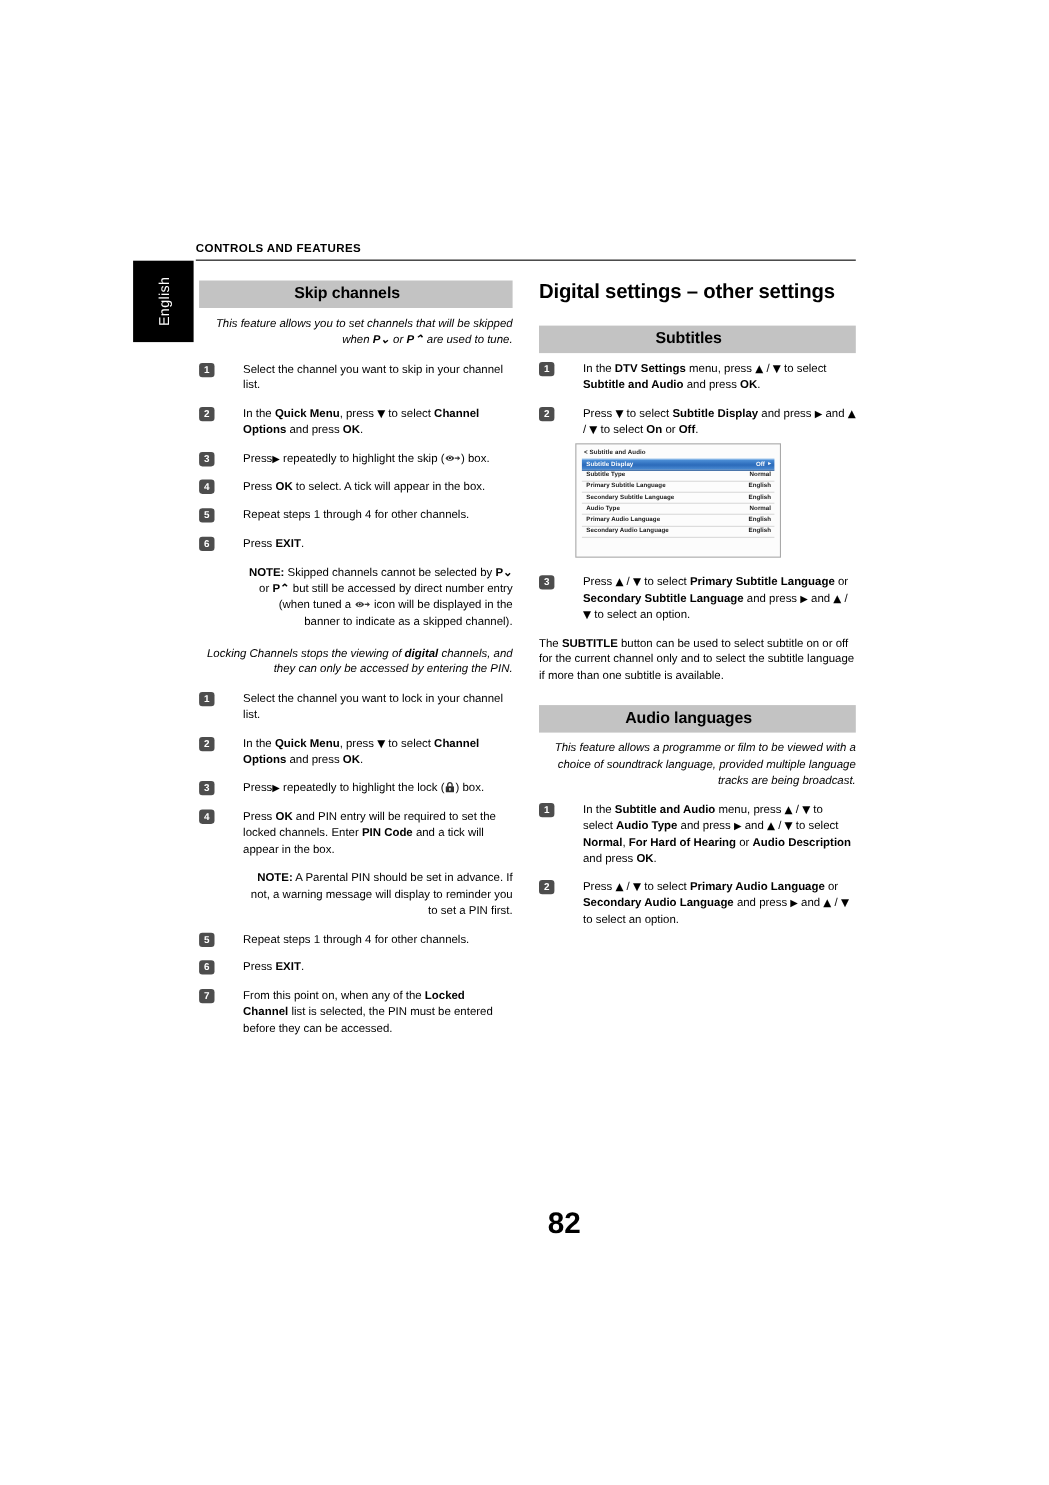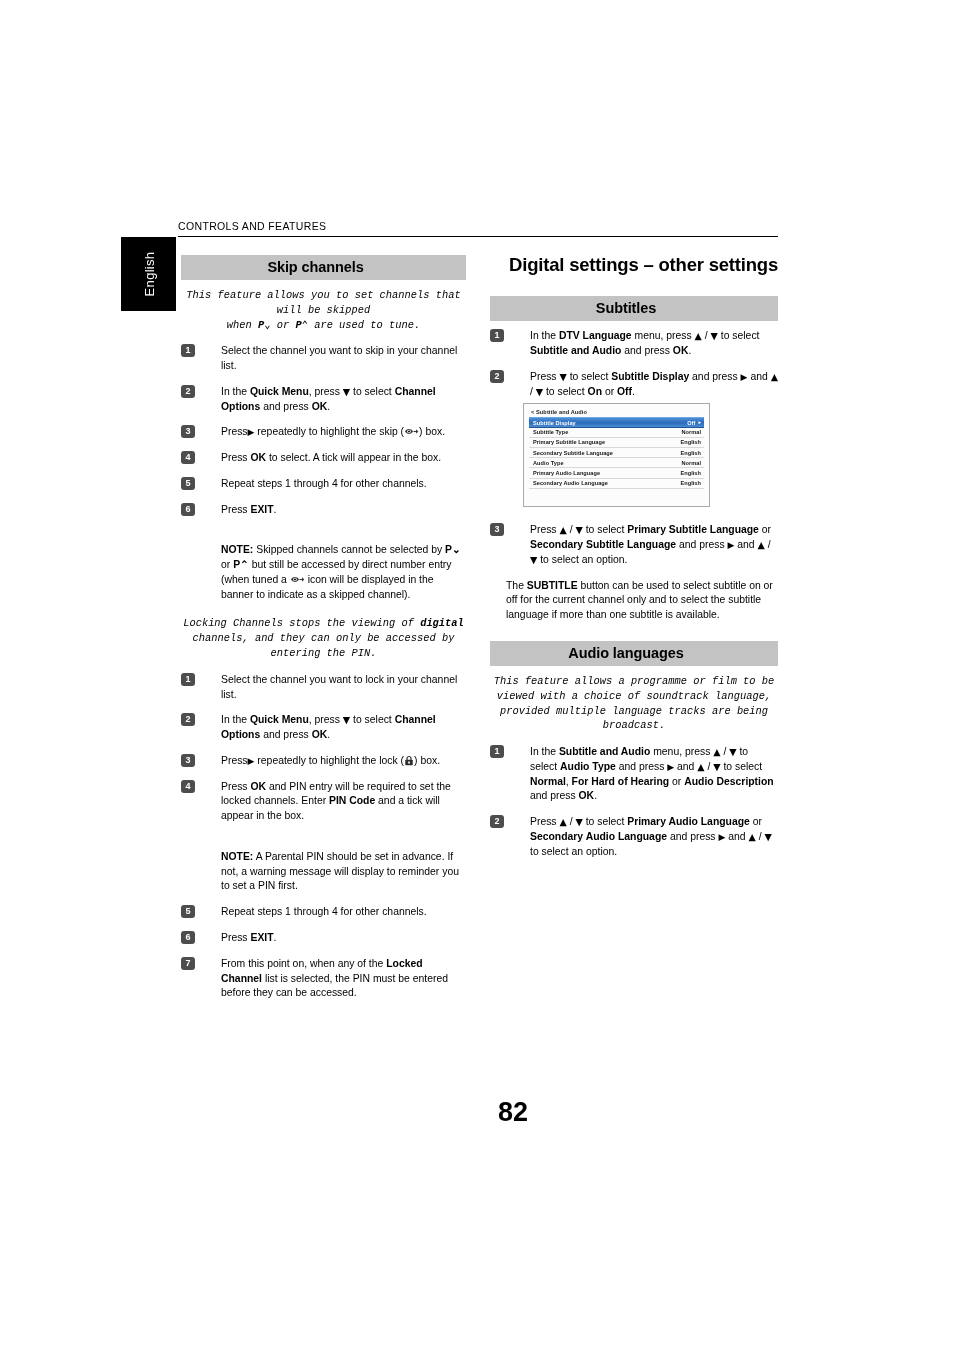--- a/index.html
+++ b/index.html
@@ -24,20 +24,21 @@
   }
 
   
   .running-head {
     position: absolute;
     left: 178px;
     top: 220px;
     font-size: 10.5px;
     letter-spacing: 0.35px;
     color: #000;
+    font-weight: bold;
   }
   .head-rule {
     position: absolute;
     left: 178px;
     top: 236px;
     width: 600px;
     height: 1px;
     background: #000;
   }
 
@@ -70,40 +71,38 @@
   .col-left  { left: 181px; width: 285px; }
   .col-right { left: 490px; width: 288px; }
 
   
   .chapter-title {
     font-size: 18.5px;
     font-weight: bold;
     letter-spacing: -0.2px;
     margin: 0 0 21px 0;
     line-height: 1.1;
-    text-align: right;
   }
   .section-bar {
     background: #c3c3c3;
     text-align: center;
     font-size: 14.5px;
     font-weight: bold;
     padding: 4px 16px 5px 0;
     margin: 0 0 8px 0;
     letter-spacing: -0.1px;
   }
 
   
   .intro {
     font-style: italic;
     font-size: 10.4px;
     line-height: 1.42;
-    text-align: center;
+    text-align: right;
     margin: 0 0 12px 0;
-    font-family: Liberation Mono, monospace;
   }
   .intro b { font-style: italic; font-weight: bold; }
 
   
   .step {
     position: relative;
     padding-left: 40px;
     margin-bottom: 11px;
     font-size: 10.4px;
     line-height: 1.42;
@@ -116,27 +115,27 @@
     height: 13px;
     border-radius: 3px;
     background: #4d4d4d;
     color: #ffffff;
     font-size: 9px;
     font-weight: bold;
     text-align: center;
     line-height: 13px;
   }
   .step p { margin: 0; }
-  .step p + p { margin-top: 26px; }
+  .step p + p { margin-top: 12px; text-align: right; }
   .note-para { margin-top: 9px; }
 
   .body-para {
     font-size: 10.4px;
     line-height: 1.42;
-    margin: 0 0 12px 16px;
+    margin: 0 0 12px 0;
   }
   .body-para.tight { margin-bottom: 18px; }
 
   b, strong { font-weight: bold; }
 
   
   .gl { font-family: "DejaVu Sans", sans-serif; font-size: 9.5px; line-height: 1; }
   .gl-up::before  { content: "\25B2"; }
   .gl-dn::before  { content: "\25BC"; }
   .gl-rt::before  { content: "\25B6"; font-size: 9px; }
@@ -329,21 +328,21 @@
   </div>
 
   <div class="col col-right">
 
     <h1 class="chapter-title">Digital settings – other settings</h1>
 
     <div class="section-bar">Subtitles</div>
 
     <div class="step">
       <span class="badge">1</span>
-      <p><span>In the </span><b>DTV Language</b><span> menu, press </span><span class="gl gl-up"></span><span> / </span><span class="gl gl-dn"></span><span> to select </span><b>Subtitle and Audio</b><span> and press </span><b>OK</b><span>.</span></p>
+      <p><span>In the </span><b>DTV Settings</b><span> menu, press </span><span class="gl gl-up"></span><span> / </span><span class="gl gl-dn"></span><span> to select </span><b>Subtitle and Audio</b><span> and press </span><b>OK</b><span>.</span></p>
     </div>
 
     <div class="step" style="margin-bottom:4px;">
       <span class="badge">2</span>
       <p><span>Press </span><span class="gl gl-dn"></span><span> to select </span><b>Subtitle Display</b><span> and press </span><span class="gl gl-rt"></span><span> and </span><span class="gl gl-up"></span><span> / </span><span class="gl gl-dn"></span><span> to select </span><b>On</b><span> or </span><b>Off</b><span>.</span></p>
     </div>
 
     <div class="osd">
       <div class="osd-title">&lt; Subtitle and Audio</div>
       <div class="osd-rows">

